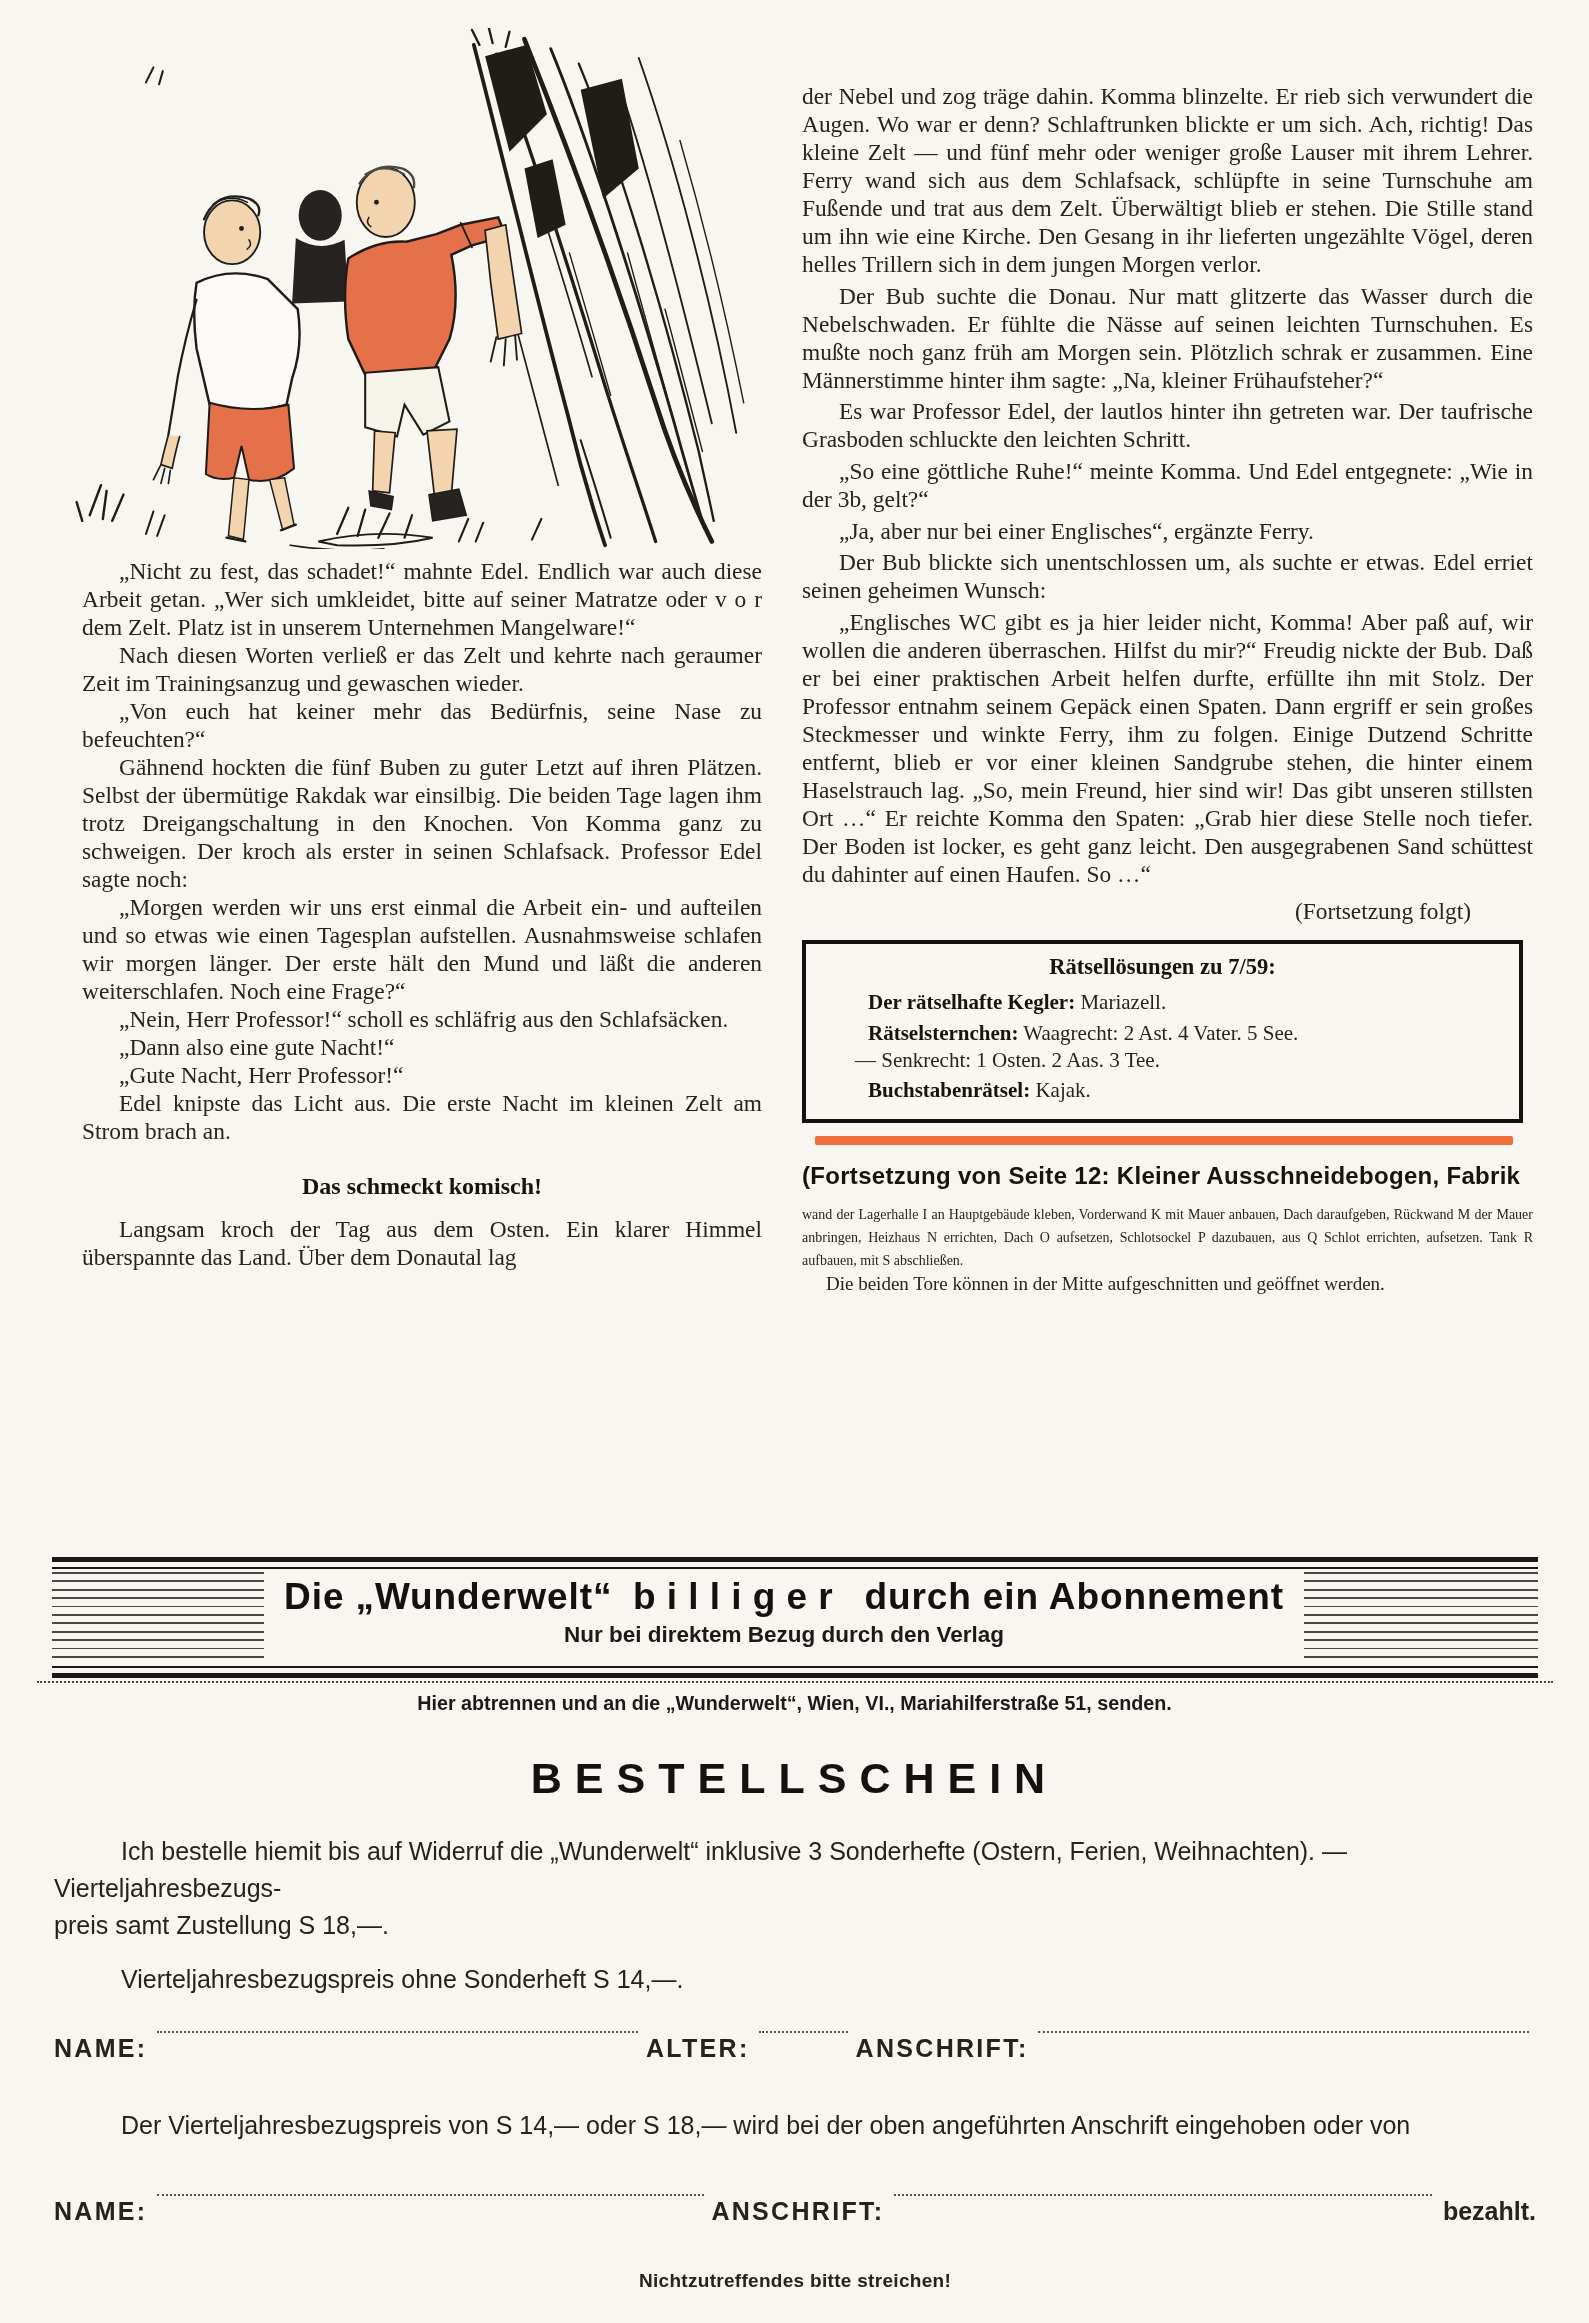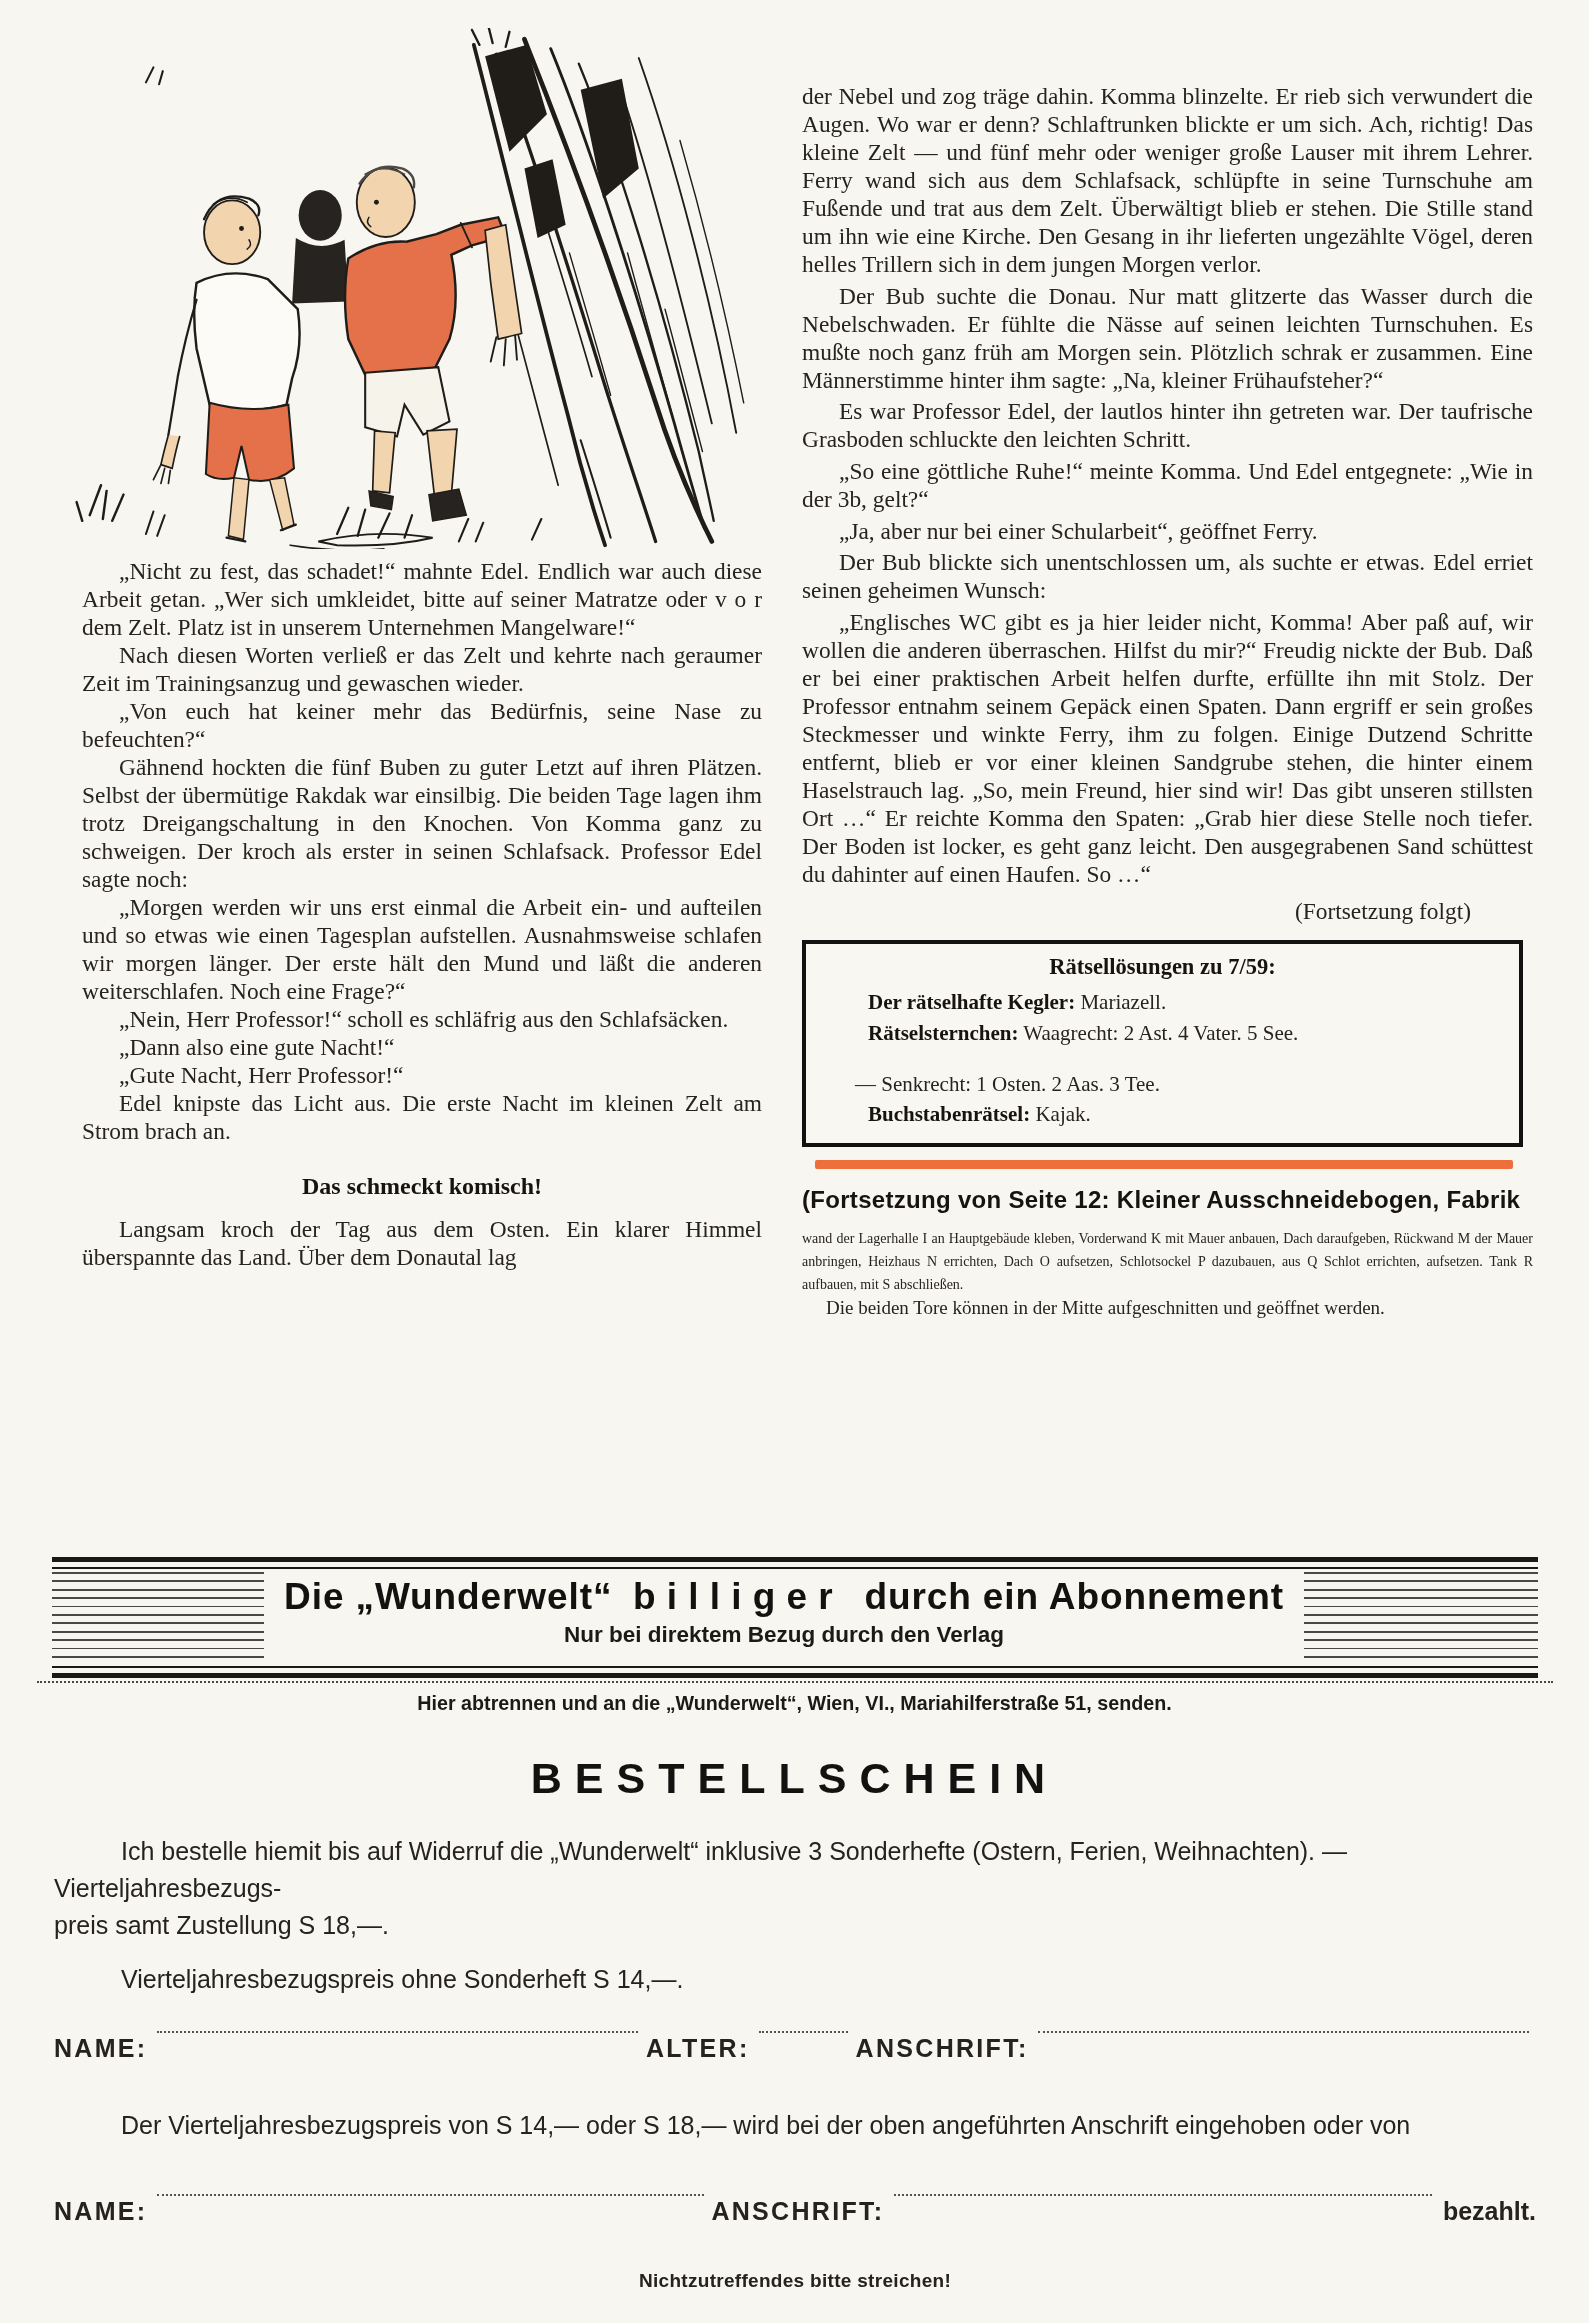--- a/index.html
+++ b/index.html
@@ -24,21 +24,21 @@
   .fortsetzung{
     text-align:right;padding-right:62px;font-size:23.4px;margin-top:10px;
   }
   .puzzle-box{
     border:4.7px solid #141210;margin-top:15px;width:721px;box-sizing:border-box;
     padding:9.4px 19px 15px 19px;background:#f9f7f1;
   }
   .pz-title{text-align:center;font-weight:700;font-size:22.5px;margin-bottom:9.4px;color:#17140f;}
   .pz-item{font-size:21px;line-height:27px;padding-left:43px;margin-top:3.7px;}
   .pz-label{font-weight:700;color:#17140f;}
-  .pz-cont{font-size:21px;line-height:27px;padding-left:30px;margin-top:24px;}
+  .pz-cont{font-size:21px;line-height:27px;padding-left:30px;}
   .orange-rule{height:8.4px;width:698px;margin:13px 0 0 13px;background:#ee6f3c;border-radius:1.9px;}
   .cutout{margin-top:17px;}
   .cutout-head{
     font-family:"Liberation Sans",sans-serif;font-weight:700;font-size:24px;color:#17140f;
     margin-bottom:13px;letter-spacing:0.3px;
   }
   .cutout-body{font-size:14px;line-height:23px;text-align:justify;margin:0;}
   .cutout-body2{font-size:19px;line-height:23px;text-indent:24px;margin:0;}
   
   .banner{position:absolute;left:52px;top:1557px;width:1486px;}
@@ -181,21 +181,21 @@
     <p>Langsam kroch der Tag aus dem Osten. Ein klarer Himmel überspannte das Land. Über dem Donautal lag</p>
   </div>
 </div>
 
 <div class="right-rail">
   <div class="story">
     <p>der Nebel und zog träge dahin. Komma blinzelte. Er rieb sich verwundert die Augen. Wo war er denn? Schlaftrunken blickte er um sich. Ach, richtig! Das kleine Zelt — und fünf mehr oder weniger große Lauser mit ihrem Lehrer. Ferry wand sich aus dem Schlafsack, schlüpfte in seine Turnschuhe am Fußende und trat aus dem Zelt. Überwältigt blieb er stehen. Die Stille stand um ihn wie eine Kirche. Den Gesang in ihr lieferten ungezählte Vögel, deren helles Trillern sich in dem jungen Morgen verlor.</p>
     <p>Der Bub suchte die Donau. Nur matt glitzerte das Wasser durch die Nebelschwaden. Er fühlte die Nässe auf seinen leichten Turnschuhen. Es mußte noch ganz früh am Morgen sein. Plötzlich schrak er zusammen. Eine Männerstimme hinter ihm sagte: „Na, kleiner Frühaufsteher?“</p>
     <p>Es war Professor Edel, der lautlos hinter ihn getreten war. Der taufrische Grasboden schluckte den leichten Schritt.</p>
     <p>„So eine göttliche Ruhe!“ meinte Komma. Und Edel entgegnete: „Wie in der 3b, gelt?“</p>
-    <p>„Ja, aber nur bei einer Schularbeit“, geöffnet Ferry.</p>
+    <p>„Ja, aber nur bei einer Englisches“, ergänzte Ferry.</p>
     <p>Der Bub blickte sich unentschlossen um, als suchte er etwas. Edel erriet seinen geheimen Wunsch:</p>
     <p>„Englisches WC gibt es ja hier leider nicht, Komma! Aber paß auf, wir wollen die anderen überraschen. Hilfst du mir?“ Freudig nickte der Bub. Daß er bei einer praktischen Arbeit helfen durfte, erfüllte ihn mit Stolz. Der Professor entnahm seinem Gepäck einen Spaten. Dann ergriff er sein großes Steckmesser und winkte Ferry, ihm zu folgen. Einige Dutzend Schritte entfernt, blieb er vor einer kleinen Sandgrube stehen, die hinter einem Haselstrauch lag. „So, mein Freund, hier sind wir! Das gibt unseren stillsten Ort …“ Er reichte Komma den Spaten: „Grab hier diese Stelle noch tiefer. Der Boden ist locker, es geht ganz leicht. Den ausgegrabenen Sand schüttest du dahinter auf einen Haufen. So …“</p>
   </div>
   <div class="fortsetzung">(Fortsetzung folgt)</div>
 
   <div class="puzzle-box">
     <div class="pz-title">Rätsellösungen zu 7/59:</div>
     <div class="pz-item">
       <span class="pz-label">Der rätselhafte Kegler:</span>
       <span>Mariazell.</span>

